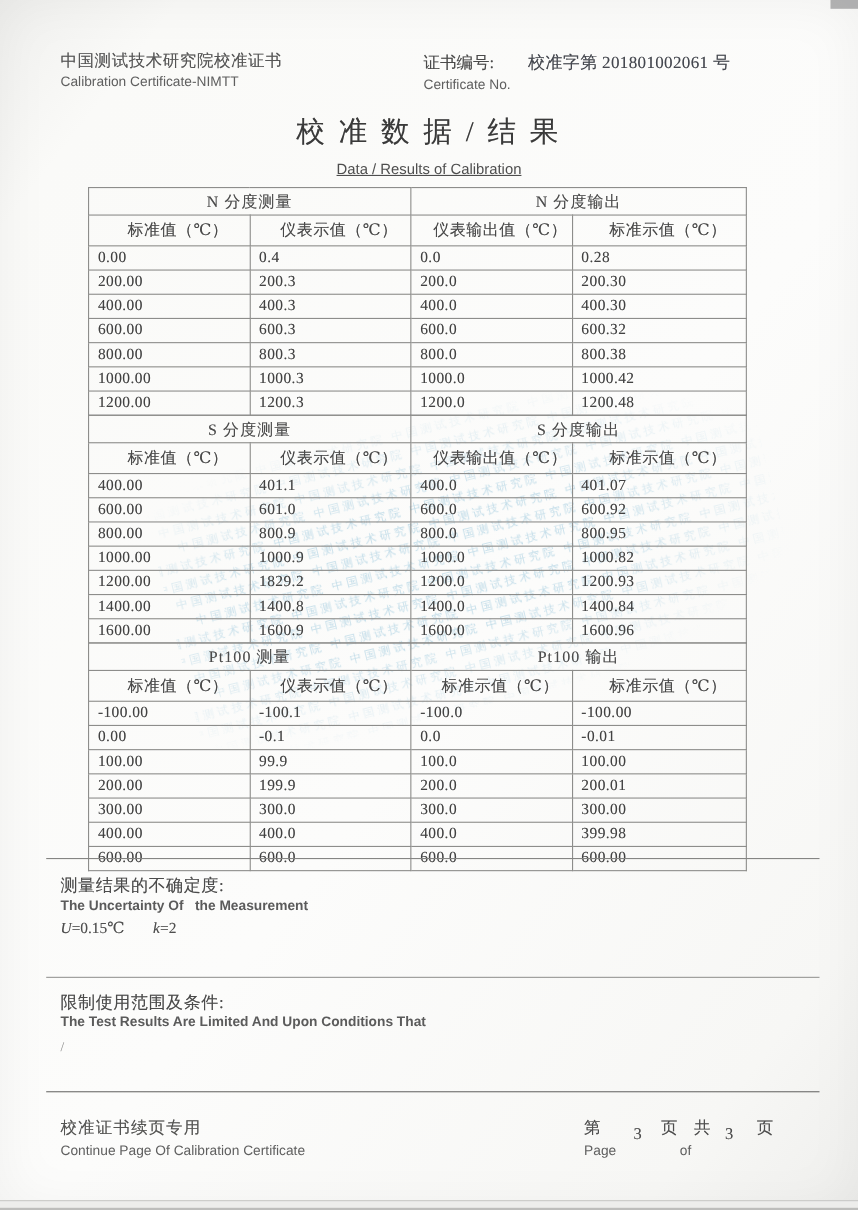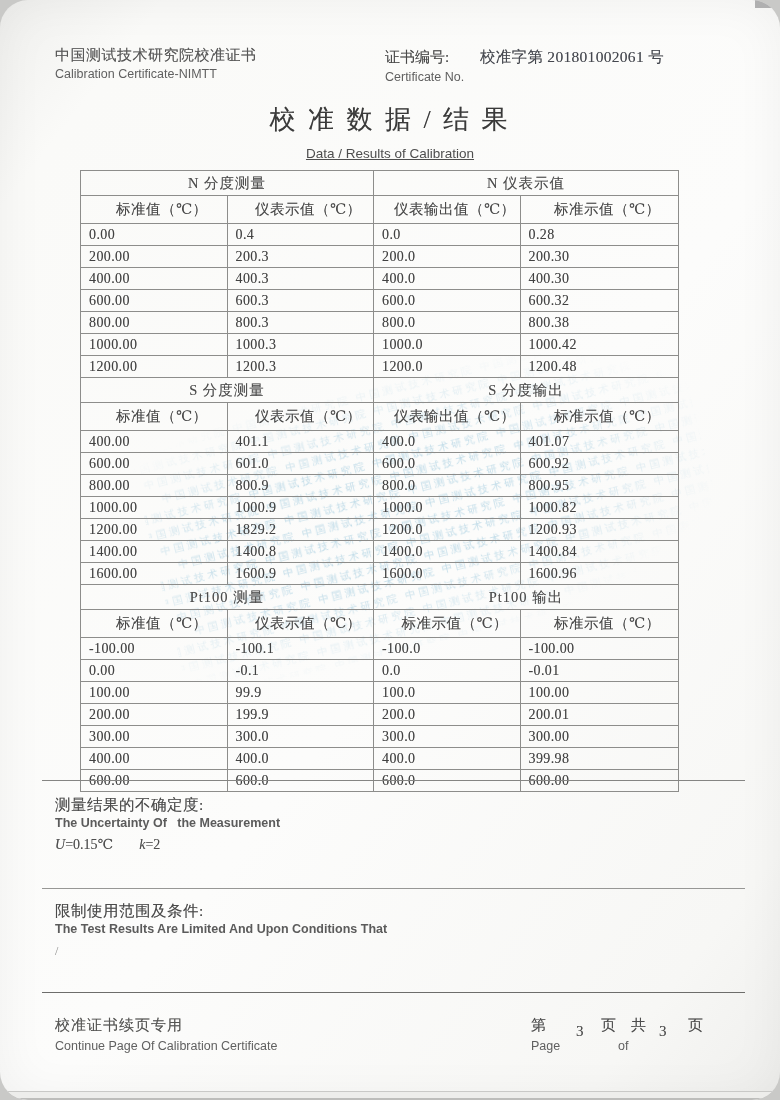--- a/index.html
+++ b/index.html
@@ -1,20 +1,20 @@
 <!DOCTYPE html>
 <html><head>
 <meta charset="utf-8">
 <style>
   html,body{margin:0;padding:0;background:#c9c9c7;}
   .page{
     position:relative;width:780px;height:1100px;margin:0 auto;overflow:hidden;
     background:linear-gradient(128deg,#f0f0ee 0%,#fafaf8 10%,#fcfcfb 55%,#f7f7f5 88%,#efefed 100%);
     box-shadow:inset 0 0 50px rgba(0,0,0,.05);
-    font-family:"Liberation Serif","DejaVu Serif",serif;color:#3f3f3f;border-radius:28px;
+    font-family:"Liberation Serif","DejaVu Serif",serif;color:#3f3f3f;
   }
   .soft{text-shadow:0 0 .6px rgba(70,70,70,.45);}
   .sans{font-family:"Liberation Sans","DejaVu Sans",sans-serif;}
   .abs{position:absolute;}
   
   .org-cn{left:55px;top:46px;font-size:15px;color:#565656;letter-spacing:.5px;}
   .org-en{left:55px;top:67px;font-size:12.5px;color:#5f5f5f;}
   .cert-label{left:385px;top:48px;font-size:15px;color:#4a4a4a;}
   .cert-no{left:480px;top:47px;font-size:15.5px;color:#44474f;letter-spacing:.3px;}
   .cert-label-en{left:385px;top:70px;font-size:12.5px;color:#5f5f5f;}
@@ -110,21 +110,21 @@
       <table class="cal-table">
         <colgroup>
           <col style="width: 24.5%;">
           <col style="width: 24.5%;">
           <col style="width: 24.5%;">
           <col style="width: 26.5%;">
         </colgroup>
         <tbody>
           <tr class="row-group">
             <th colspan="2">N 分度测量</th>
-            <th colspan="2">N 仪表示值</th>
+            <th colspan="2">N 分度输出</th>
           </tr>
           <tr class="row-cols">
             <th>标准值（℃）</th>
             <th>仪表示值（℃）</th>
             <th>仪表输出值（℃）</th>
             <th>标准示值（℃）</th>
           </tr>
           <tr class="row-data">
             <td>0.00</td>
             <td>0.4</td>

